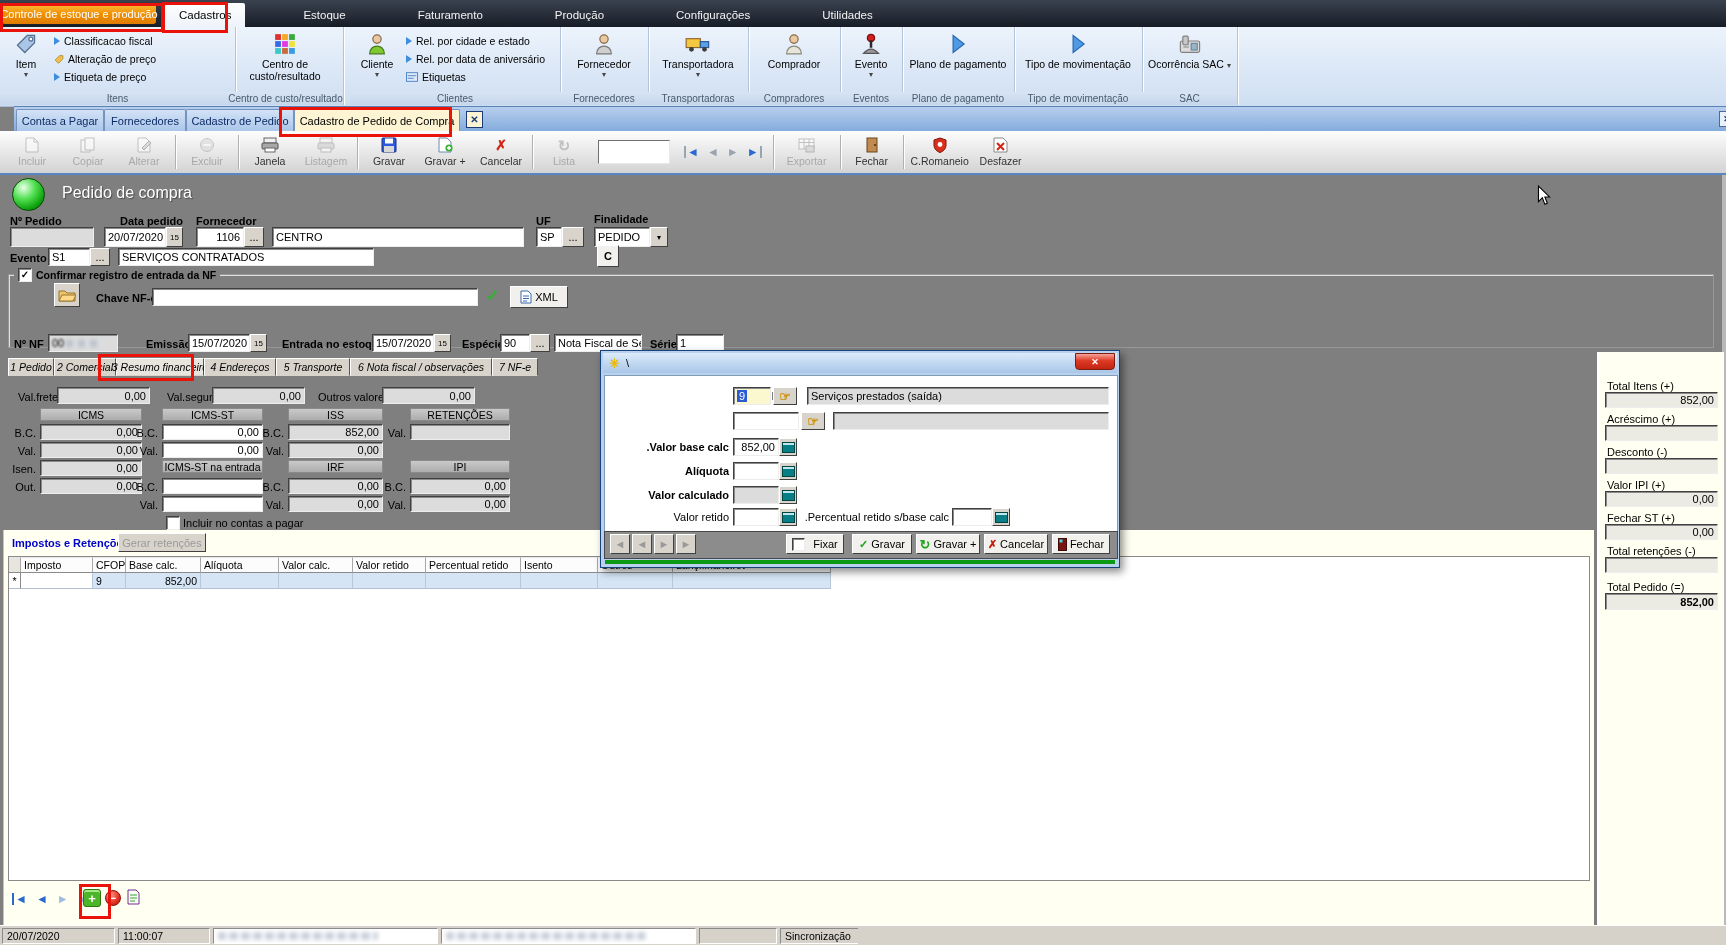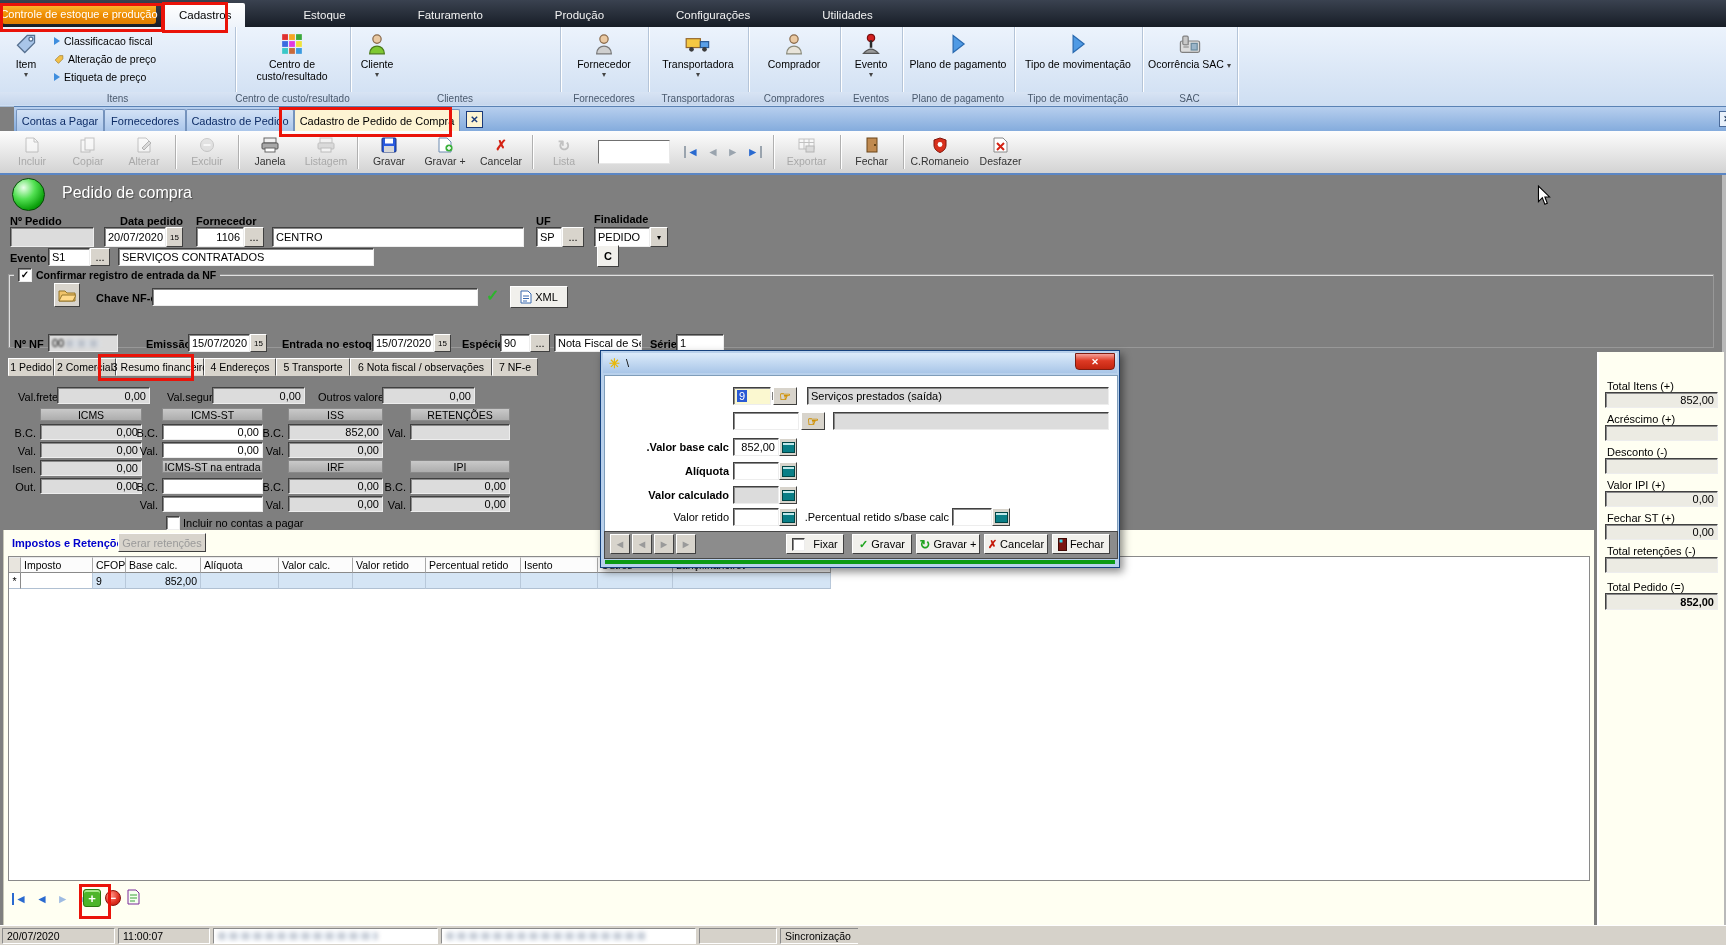--- a/index.html
+++ b/index.html
@@ -168,21 +168,21 @@
           <span>Alteração de preço</span>
         </div>
         <div class="sitem">
           <span class="tri"></span>
           <span>Etiqueta de preço</span>
         </div>
       </div>
       <div class="gcap">Itens</div>
     </div>
 
-    <div class="rgroup" style="left:235px;width:115px;">
+    <div class="rgroup" style="left:228px;width:115px;">
       <div class="bigbtn" style="left:6px;top:4px;width:102px;height:58px;">
         <span class="ic" style="height:26px;">
           <svg width="22" height="22" viewBox="0 0 19 19">
             <rect x="1" y="1" width="5" height="5" fill="#e03030"></rect>
               <rect x="7" y="1" width="5" height="5" fill="#f5a623"></rect>
               <rect x="13" y="1" width="5" height="5" fill="#3aa83a"></rect>
             <rect x="1" y="7" width="5" height="5" fill="#3a6ae0"></rect>
               <rect x="7" y="7" width="5" height="5" fill="#e03ae0"></rect>
               <rect x="13" y="7" width="5" height="5" fill="#efe23a"></rect>
             <rect x="1" y="13" width="5" height="5" fill="#3ac8c8"></rect>
@@ -199,20 +199,40 @@
       <div class="bigbtn" style="left:4px;top:4px;width:46px;height:58px;">
         <span class="ic" style="height:26px;">
           <svg width="20" height="22" viewBox="0 0 16 18">
               <circle cx="8" cy="5" r="3.4" fill="#eac9a2" stroke="#8a6a4a"></circle>
               <path d="M2 17c0-4.2 3-6.2 6-6.2s6 2 6 6.2z" fill="#7ec832" stroke="#4a7a1a"></path>
             </svg>
         </span>
         <span>Cliente</span>
         <span class="dd">▾</span>
       </div>
+      <div class="a" style="left:56px;top:5px;">
+        <div class="sitem">
+          <span class="tri"></span>
+          <span>Rel. por cidade e estado</span>
+        </div>
+        <div class="sitem">
+          <span class="tri"></span>
+          <span>Rel. por data de aniversário</span>
+        </div>
+        <div class="sitem">
+          <span class="ic" style="width:12px;">
+            <svg width="12" height="10" viewBox="0 0 14 11">
+                <rect x="0.5" y="0.5" width="13" height="10" fill="#dceafc" stroke="#3f78c0"></rect>
+                <line x1="2" y1="4" x2="12" y2="4" stroke="#3f78c0"></line>
+                <line x1="2" y1="7" x2="9" y2="7" stroke="#3f78c0"></line>
+              </svg>
+          </span>
+          <span>Etiquetas</span>
+        </div>
+      </div>
       <div class="gcap">Clientes</div>
     </div>
 
     <div class="rgroup" style="left:560px;width:88px;">
       <div class="bigbtn" style="left:6px;top:4px;width:76px;height:58px;">
         <span class="ic" style="height:26px;">
           <svg width="20" height="22" viewBox="0 0 16 18">
               <circle cx="8" cy="5" r="3.4" fill="#eac9a2" stroke="#8a6a4a"></circle>
               <path d="M2 17c0-4.2 3-6.2 6-6.2s6 2 6 6.2z" fill="#cfcfcf" stroke="#777"></path>
             </svg>
@@ -589,21 +609,21 @@
       <span>...</span>
     </div>
   <div class="fld" style="left:554px;top:334px;width:88px;height:18px;">
       <span>Nota Fiscal de Se</span>
     </div>
   <div class="lbl b" style="left:650px;top:338px;">Série</div>
   <div class="fld" style="left:676px;top:334px;width:48px;height:18px;">
       <span>1</span>
     </div>
 
-  <div class="a" style="left:8px;top:358px;display:flex;">
+  <div class="a" style="left:8px;top:358px;display:flex;font-style:italic;">
     <div class="subtab" style="width:46px;">
         <span>1 Pedido</span>
       </div>
     <div class="subtab" style="width:62px;">
         <span>2 Comercial</span>
       </div>
     <div class="subtab" style="width:88px;background:#e8e5de;">
         <span>3 Resumo financeiro</span>
       </div>
     <div class="subtab" style="width:72px;">

